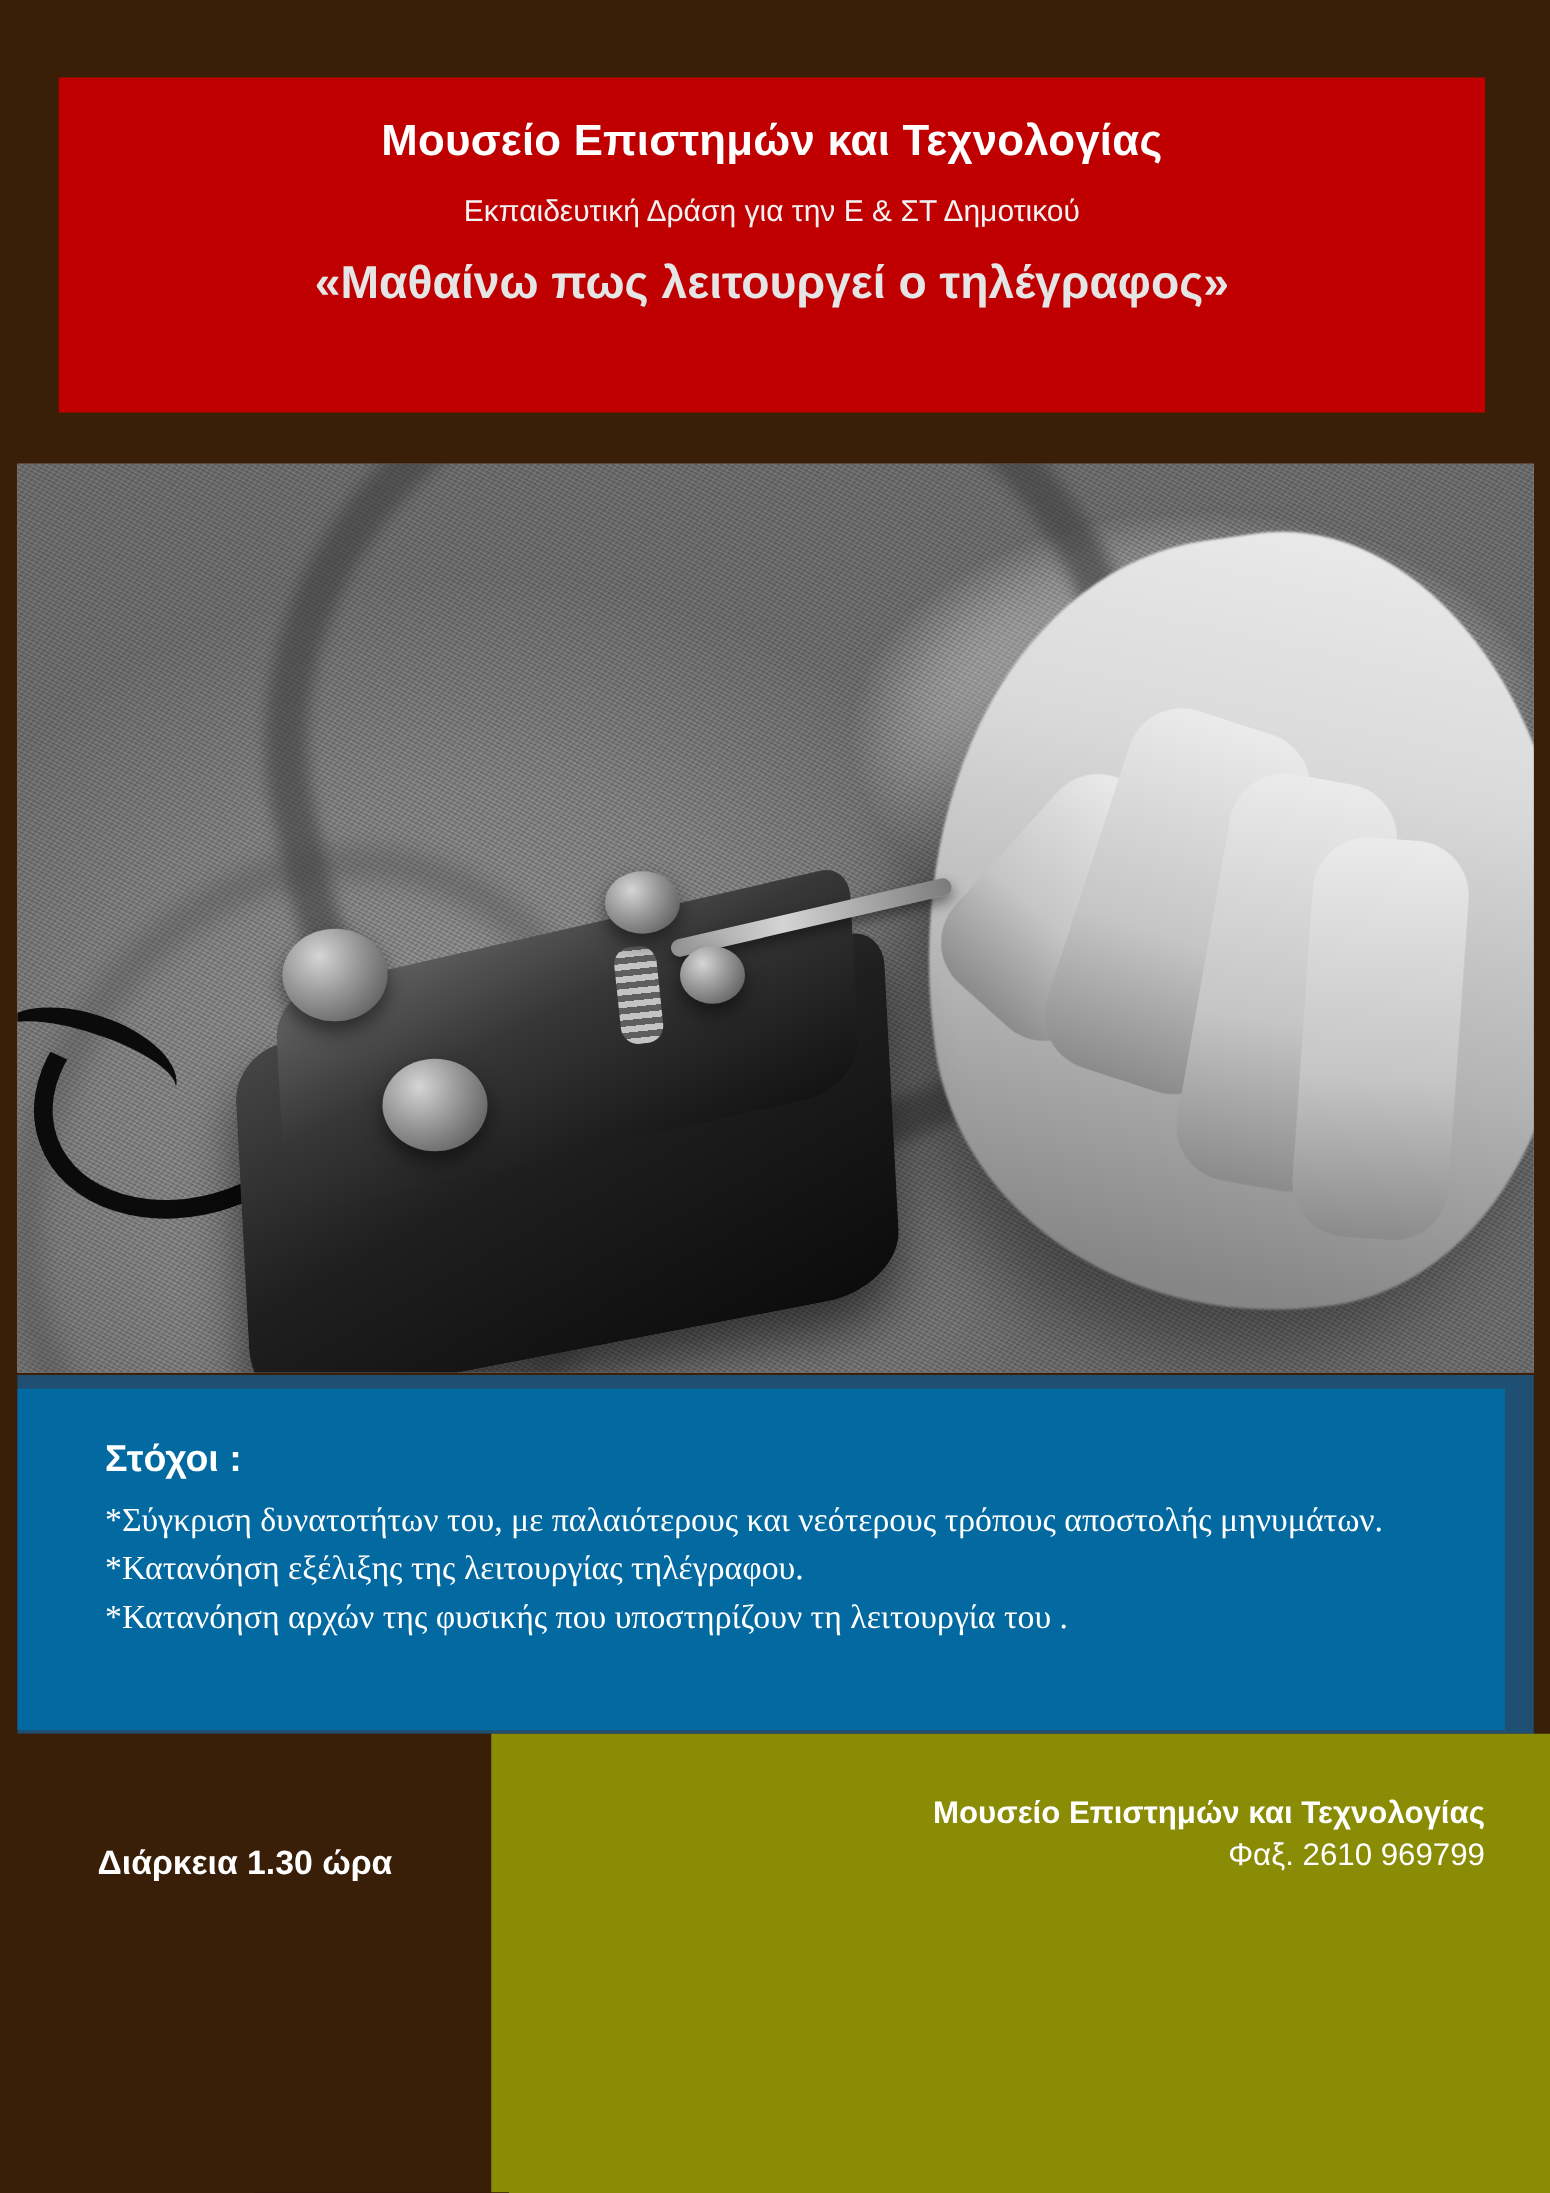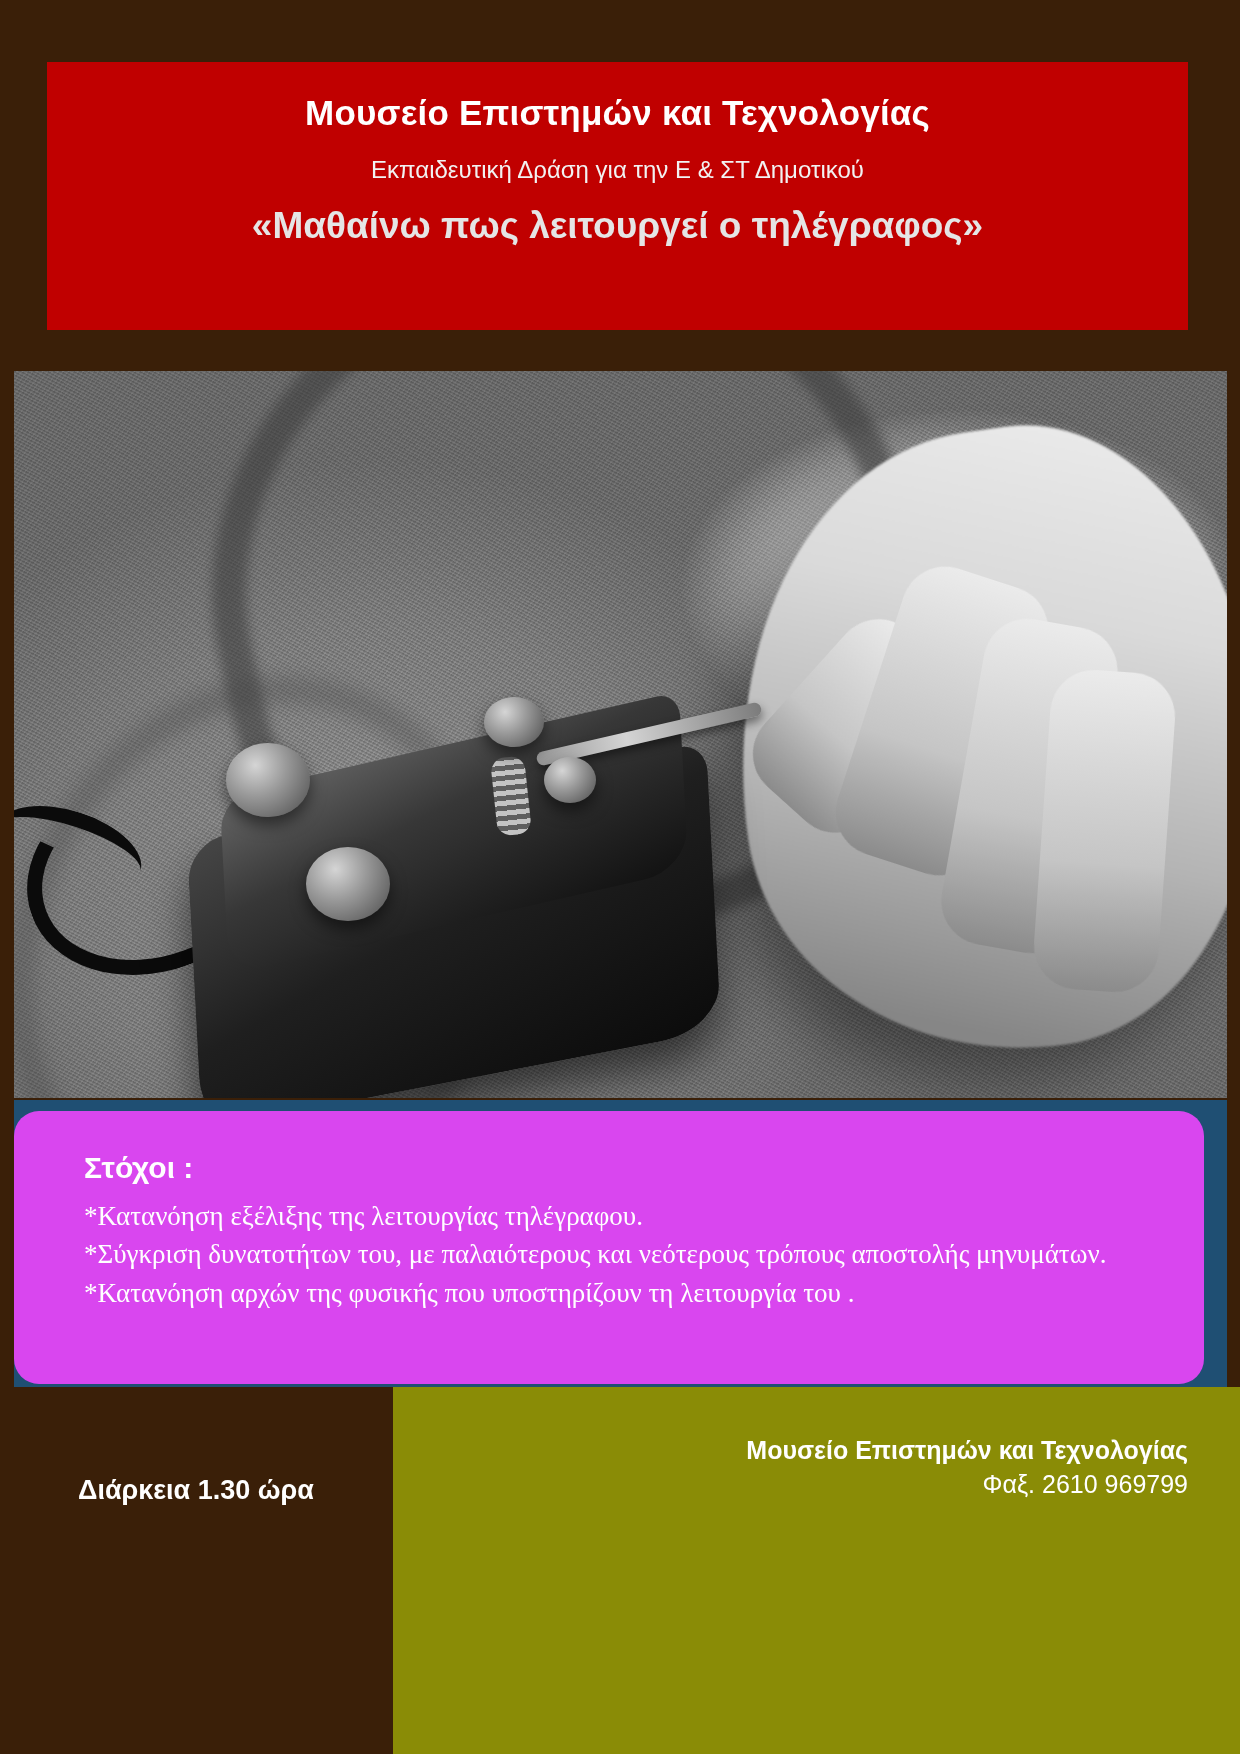--- a/index.html
+++ b/index.html
@@ -216,24 +216,23 @@
     width: 1213px;
     height: 287px;
     background: #1f4f73;
   }
   .blue-panel {
     position: absolute;
     left: 14px;
     top: 1111px;
     width: 1190px;
     height: 273px;
-    background: #d946ef;
+    background: #0369a1;
     box-sizing: border-box;
     padding: 40px 54px 0 70px;
-    border-radius: 25px;
   }
   .goals-title {
     color: #ffffff;
     font-size: 30px;
     font-weight: bold;
     font-family: "Liberation Sans", sans-serif;
     margin-bottom: 12px;
   }
   .goal-line {
     color: #ffffff;
@@ -310,22 +309,22 @@
       <div class="knob k1"></div>
       <div class="knob k2"></div>
       <div class="knob k3"></div>
       <div class="knob k4"></div>
     </div>
   </div>
 
   <div class="blue-shadow"></div>
   <div class="blue-panel">
     <div class="goals-title">Στόχοι :</div>
+    <div class="goal-line">*Σύγκριση δυνατοτήτων του, με παλαιότερους και νεότερους τρόπους αποστολής μηνυμάτων.</div>
     <div class="goal-line">*Κατανόηση εξέλιξης της λειτουργίας τηλέγραφου.</div>
-    <div class="goal-line">*Σύγκριση δυνατοτήτων του, με παλαιότερους και νεότερους τρόπους αποστολής μηνυμάτων.</div>
     <div class="goal-line">*Κατανόηση  αρχών της φυσικής που υποστηρίζουν τη λειτουργία του .</div>
   </div>
 
   <div class="footer-left"></div>
   <div class="duration">Διάρκεια 1.30 ώρα</div>
 
   <div class="footer-olive">
     <div class="contact-line bold">Μουσείο Επιστημών και Τεχνολογίας</div>
     <div class="contact-line">Φαξ. 2610 969799</div>
   </div>

